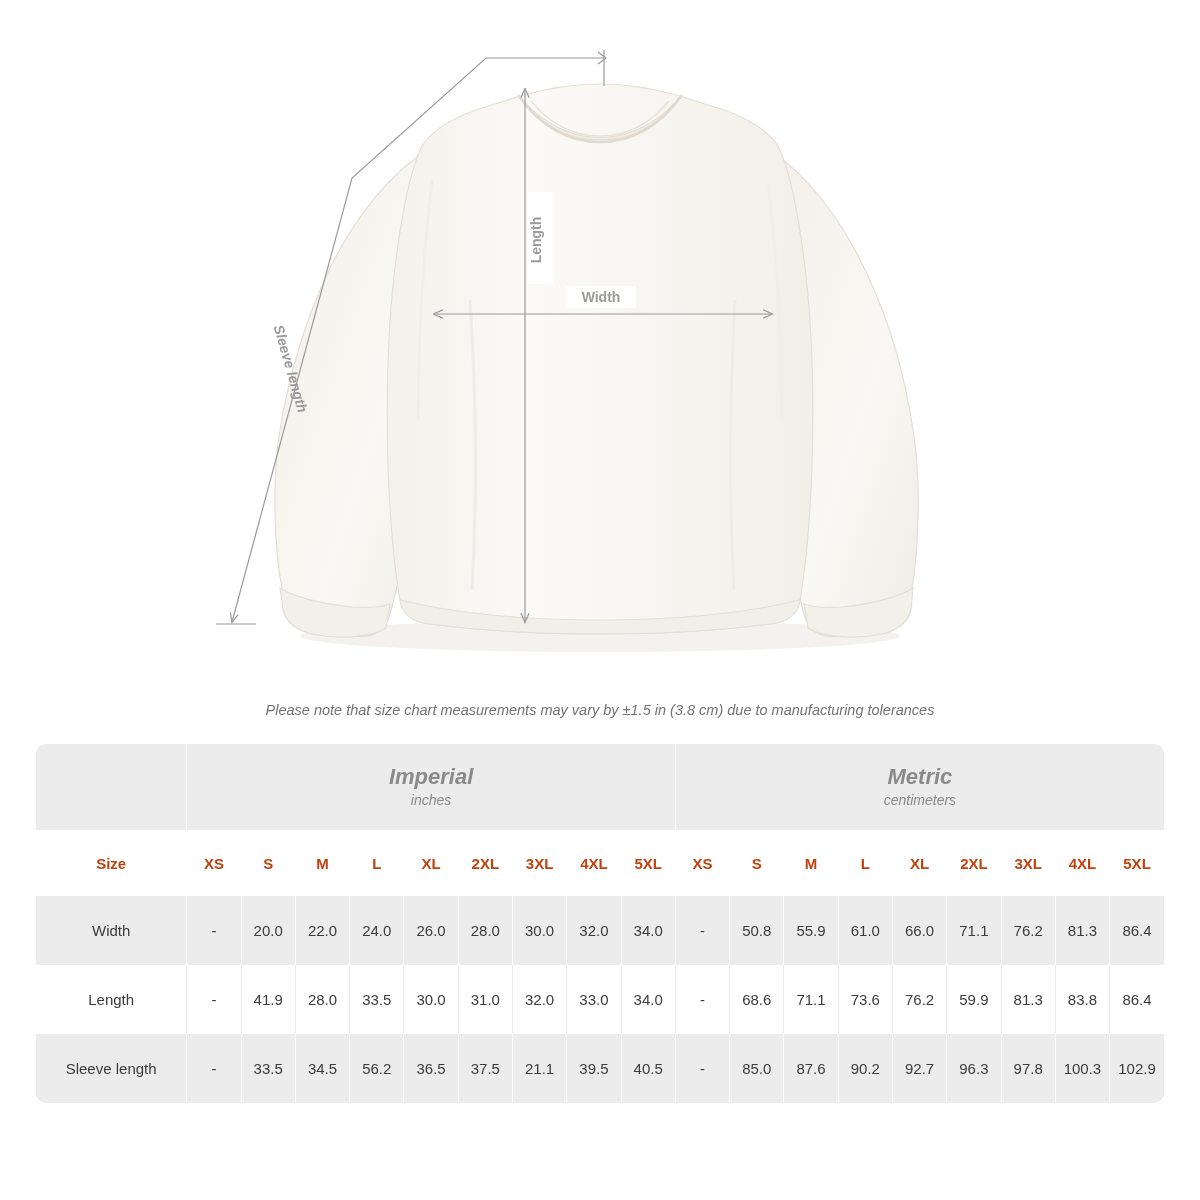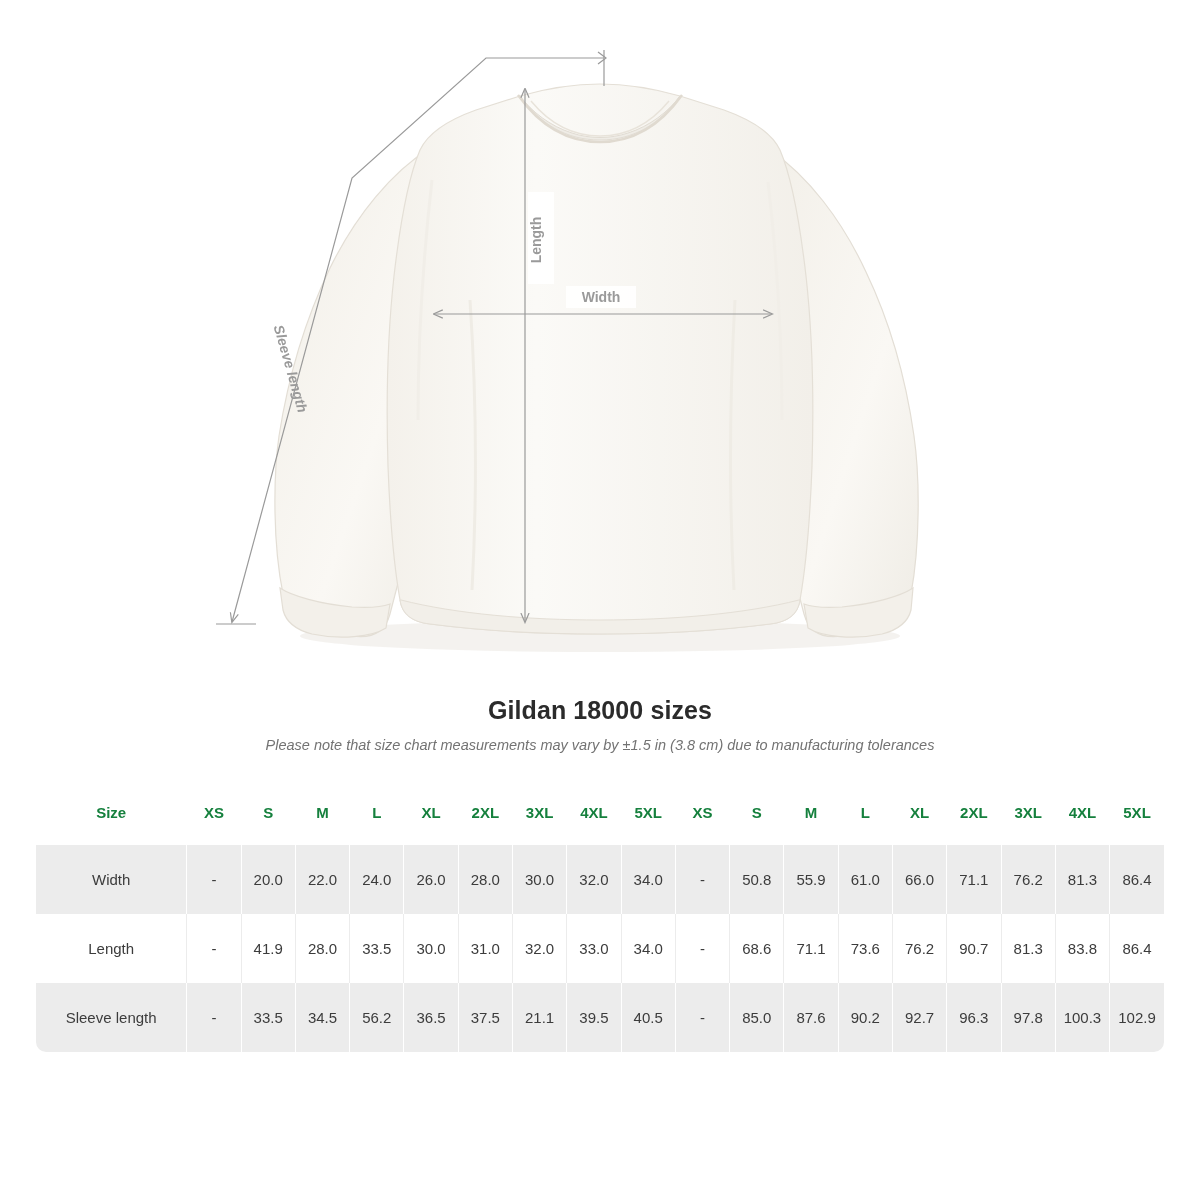--- a/index.html
+++ b/index.html
@@ -86,21 +86,21 @@
     font-style: italic;
     color: #8a8a8a;
     line-height: 1.5;
   }
   tr.unit-row td.corner { background: #ececec; }
 
   
   tr.size-row td {
     background: #ffffff;
     font-weight: bold;
-    color: #15803d;
+    color: #c2410c;
     font-size: 15px;
     height: 66px;
   }
   tr.size-row td.rowlabel { font-weight: bold; }
 
   
   tr.data-row td { height: 69px; }
   tr.shaded td { background: #ececec; }
   tr.plain td { background: #ffffff; }
   td.rowlabel {
@@ -220,21 +220,20 @@
       <path d="M598 52 L 606 58 L 598 64" fill="none" stroke="#9a9a9a" stroke-width="1.2"></path>
 
       <text x="541" y="240" transform="rotate(-90 541 240)" text-anchor="middle" font-family="Liberation Sans, sans-serif" font-size="14" font-weight="bold" fill="#9a9a9a">Length</text>
 
       <text x="601" y="302" text-anchor="middle" font-family="Liberation Sans, sans-serif" font-size="14" font-weight="bold" fill="#9a9a9a">Width</text>
 
       <text x="286" y="370" transform="rotate(74 286 370)" text-anchor="middle" font-family="Liberation Sans, sans-serif" font-size="14" font-weight="bold" font-style="italic" fill="#9a9a9a">Sleeve length</text>
     </svg>
   </div>
 
-  <div id="title">Gildan 18000 sizes</div>
   <div id="subtitle">Please note that size chart measurements may vary by ±1.5 in (3.8 cm) due to manufacturing tolerances</div>
 
   <div id="table-wrap">
     <table class="size-chart">
       <colgroup>
         <col class="col-label">
         <col class="col-v">
           <col class="col-v">
           <col class="col-v">
           <col class="col-v">
@@ -247,20 +246,31 @@
           <col class="col-v">
           <col class="col-v">
           <col class="col-v">
           <col class="col-v">
         <col class="col-v">
           <col class="col-v">
           <col class="col-v">
           <col class="col-v">
       </colgroup>
       <tbody>
+        <tr class="unit-row">
+          <td class="corner"></td>
+          <td colspan="9">
+            <div class="unit-name">Imperial</div>
+            <div class="unit-sub">inches</div>
+          </td>
+          <td colspan="9">
+            <div class="unit-name">Metric</div>
+            <div class="unit-sub">centimeters</div>
+          </td>
+        </tr>
 
         <tr class="size-row">
           <td class="rowlabel">Size</td>
           <td>XS</td>
           <td>S</td>
           <td>M</td>
           <td>L</td>
           <td>XL</td>
           <td>2XL</td>
           <td>3XL</td>
@@ -308,21 +318,21 @@
           <td>30.0</td>
           <td>31.0</td>
           <td>32.0</td>
           <td>33.0</td>
           <td>34.0</td>
           <td>-</td>
           <td>68.6</td>
           <td>71.1</td>
           <td>73.6</td>
           <td>76.2</td>
-          <td>90.7</td>
+          <td>59.9</td>
           <td>81.3</td>
           <td>83.8</td>
           <td>86.4</td>
         </tr>
 
         <tr class="data-row shaded">
           <td class="rowlabel">Sleeve length</td>
           <td>-</td>
           <td>33.5</td>
           <td>34.5</td>

